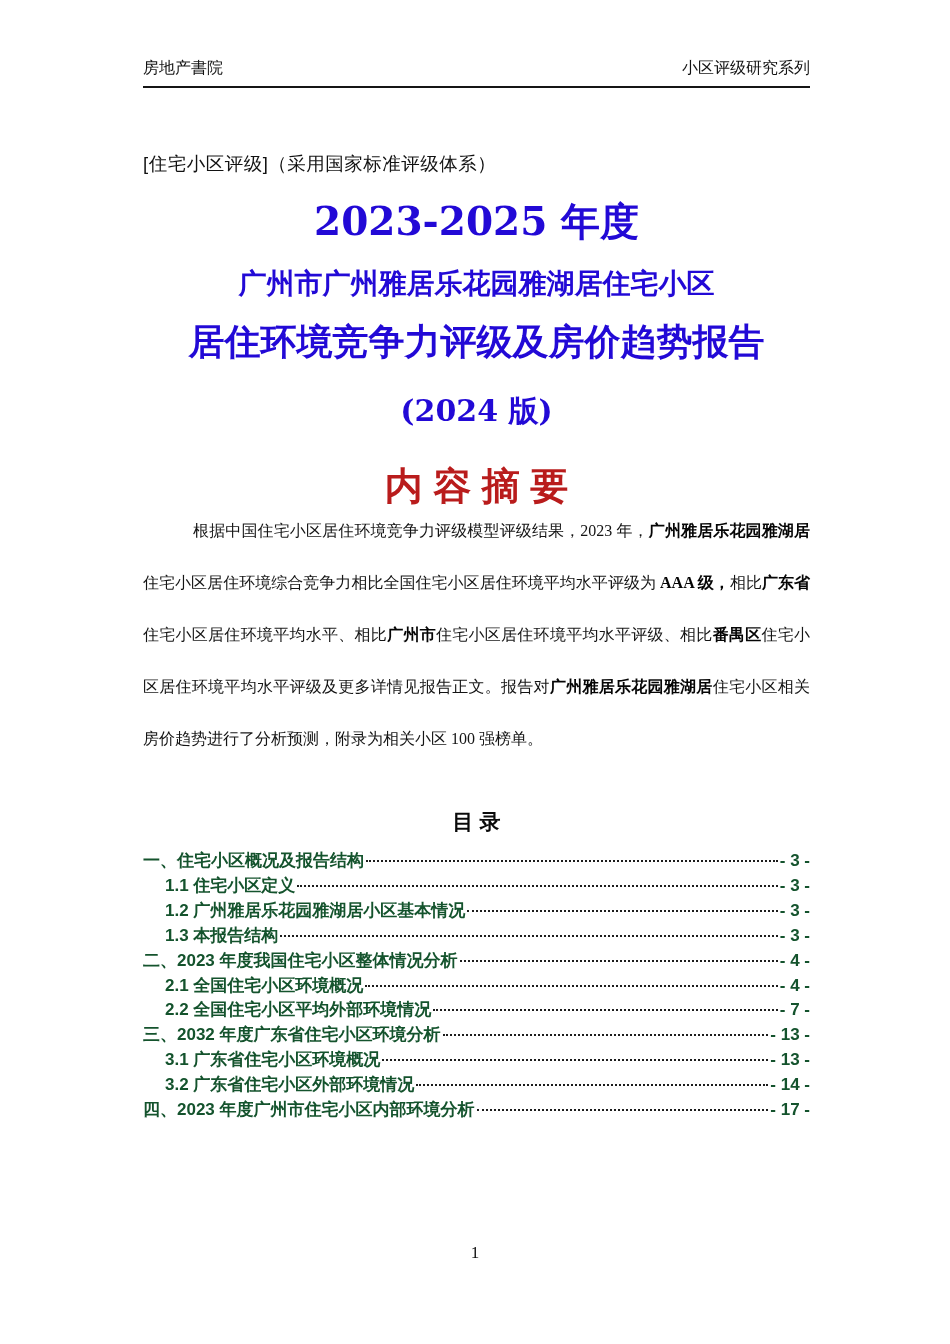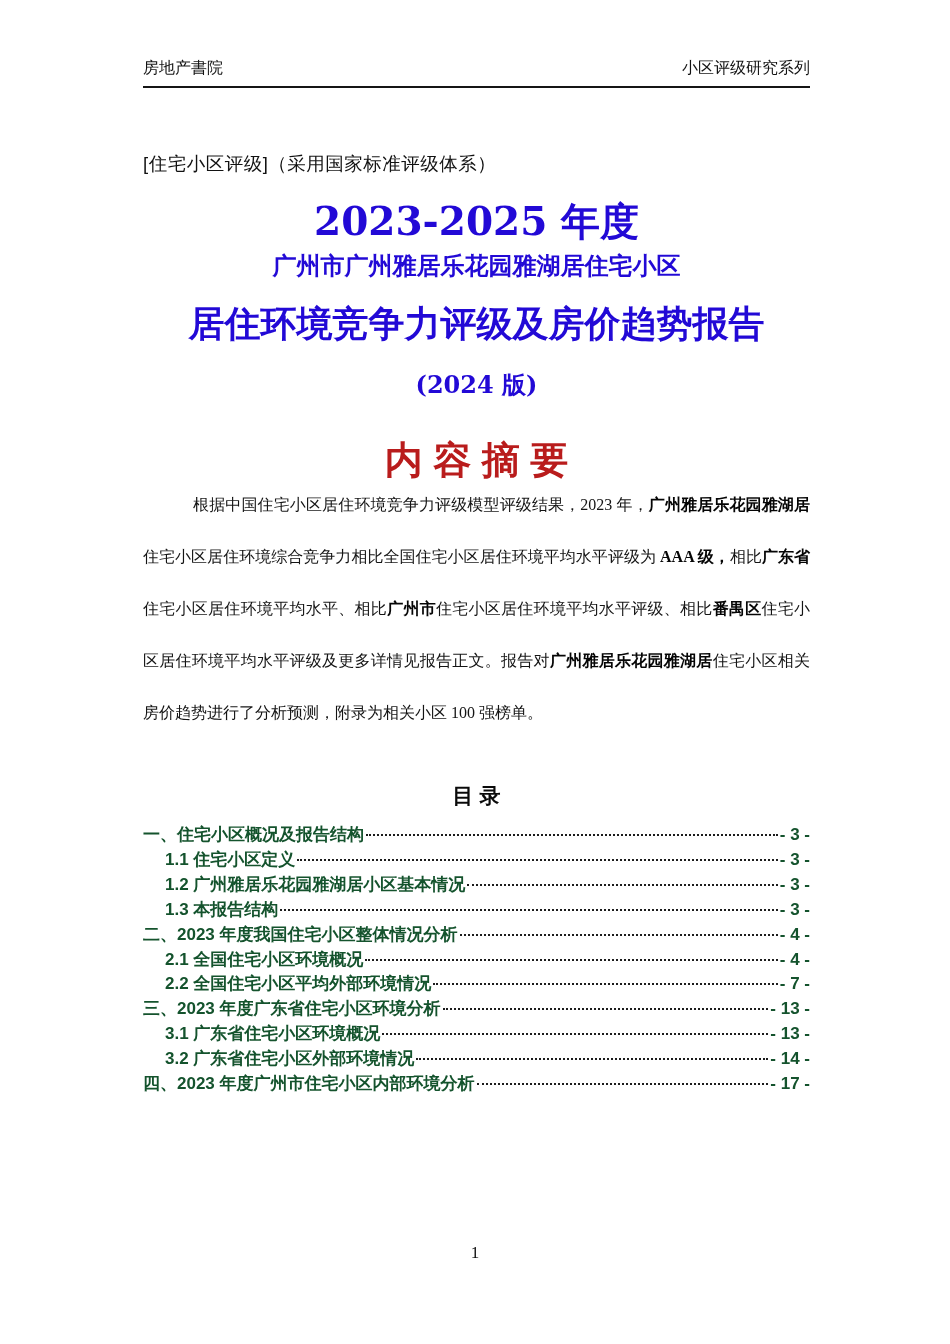--- a/index.html
+++ b/index.html
@@ -29,23 +29,23 @@
   .tag-line {
     margin-top: 65px;
     font-family: "Liberation Sans", "DejaVu Sans", sans-serif;
     font-size: 18.5px;
     line-height: 22px;
     letter-spacing: 0.5px;
   }
   
   .title-block { text-align: center; color: var(--title-color, #2209d6); font-weight: bold; }
   .title-years   { margin-top: 23px; font-size: 39px; line-height: 46px; font-family: "DejaVu Serif", "Liberation Serif", serif; }
-  .title-name    { font-size: 24px; line-height: 44px; }
+  .title-name    { margin-top: 18px; font-size: 28px; line-height: 44px; }
   .title-subject { margin-top: 14px; font-size: 36px; line-height: 44px; }
-  .title-edition { margin-top: 21px; font-size: 24px; line-height: 36px; font-family: "DejaVu Serif", "Liberation Serif", serif; }
+  .title-edition { margin-top: 29px; font-size: 30px; line-height: 36px; font-family: "DejaVu Serif", "Liberation Serif", serif; }
   
   .abstract-heading {
     margin-top: 40px;
     text-align: center;
     font-family: "Liberation Sans", "DejaVu Sans", sans-serif;
     font-weight: bold;
     font-size: 38px;
     line-height: 34px;
     color: #b91c1c;
   }
@@ -153,21 +153,21 @@
         <span class="toc-label">2.1 全国住宅小区环境概况</span>
         <span class="toc-leader"></span>
         <span class="toc-page">- 4 -</span>
       </div>
       <div class="toc-row level2">
         <span class="toc-label">2.2 全国住宅小区平均外部环境情况</span>
         <span class="toc-leader"></span>
         <span class="toc-page">- 7 -</span>
       </div>
       <div class="toc-row level1">
-        <span class="toc-label">三、2023 年度广东省住宅小区环境分析</span>
+        <span class="toc-label">三、2032 年度广东省住宅小区环境分析</span>
         <span class="toc-leader"></span>
         <span class="toc-page">- 13 -</span>
       </div>
       <div class="toc-row level2">
         <span class="toc-label">3.1 广东省住宅小区环境概况</span>
         <span class="toc-leader"></span>
         <span class="toc-page">- 13 -</span>
       </div>
       <div class="toc-row level2">
         <span class="toc-label">3.2 广东省住宅小区外部环境情况</span>

